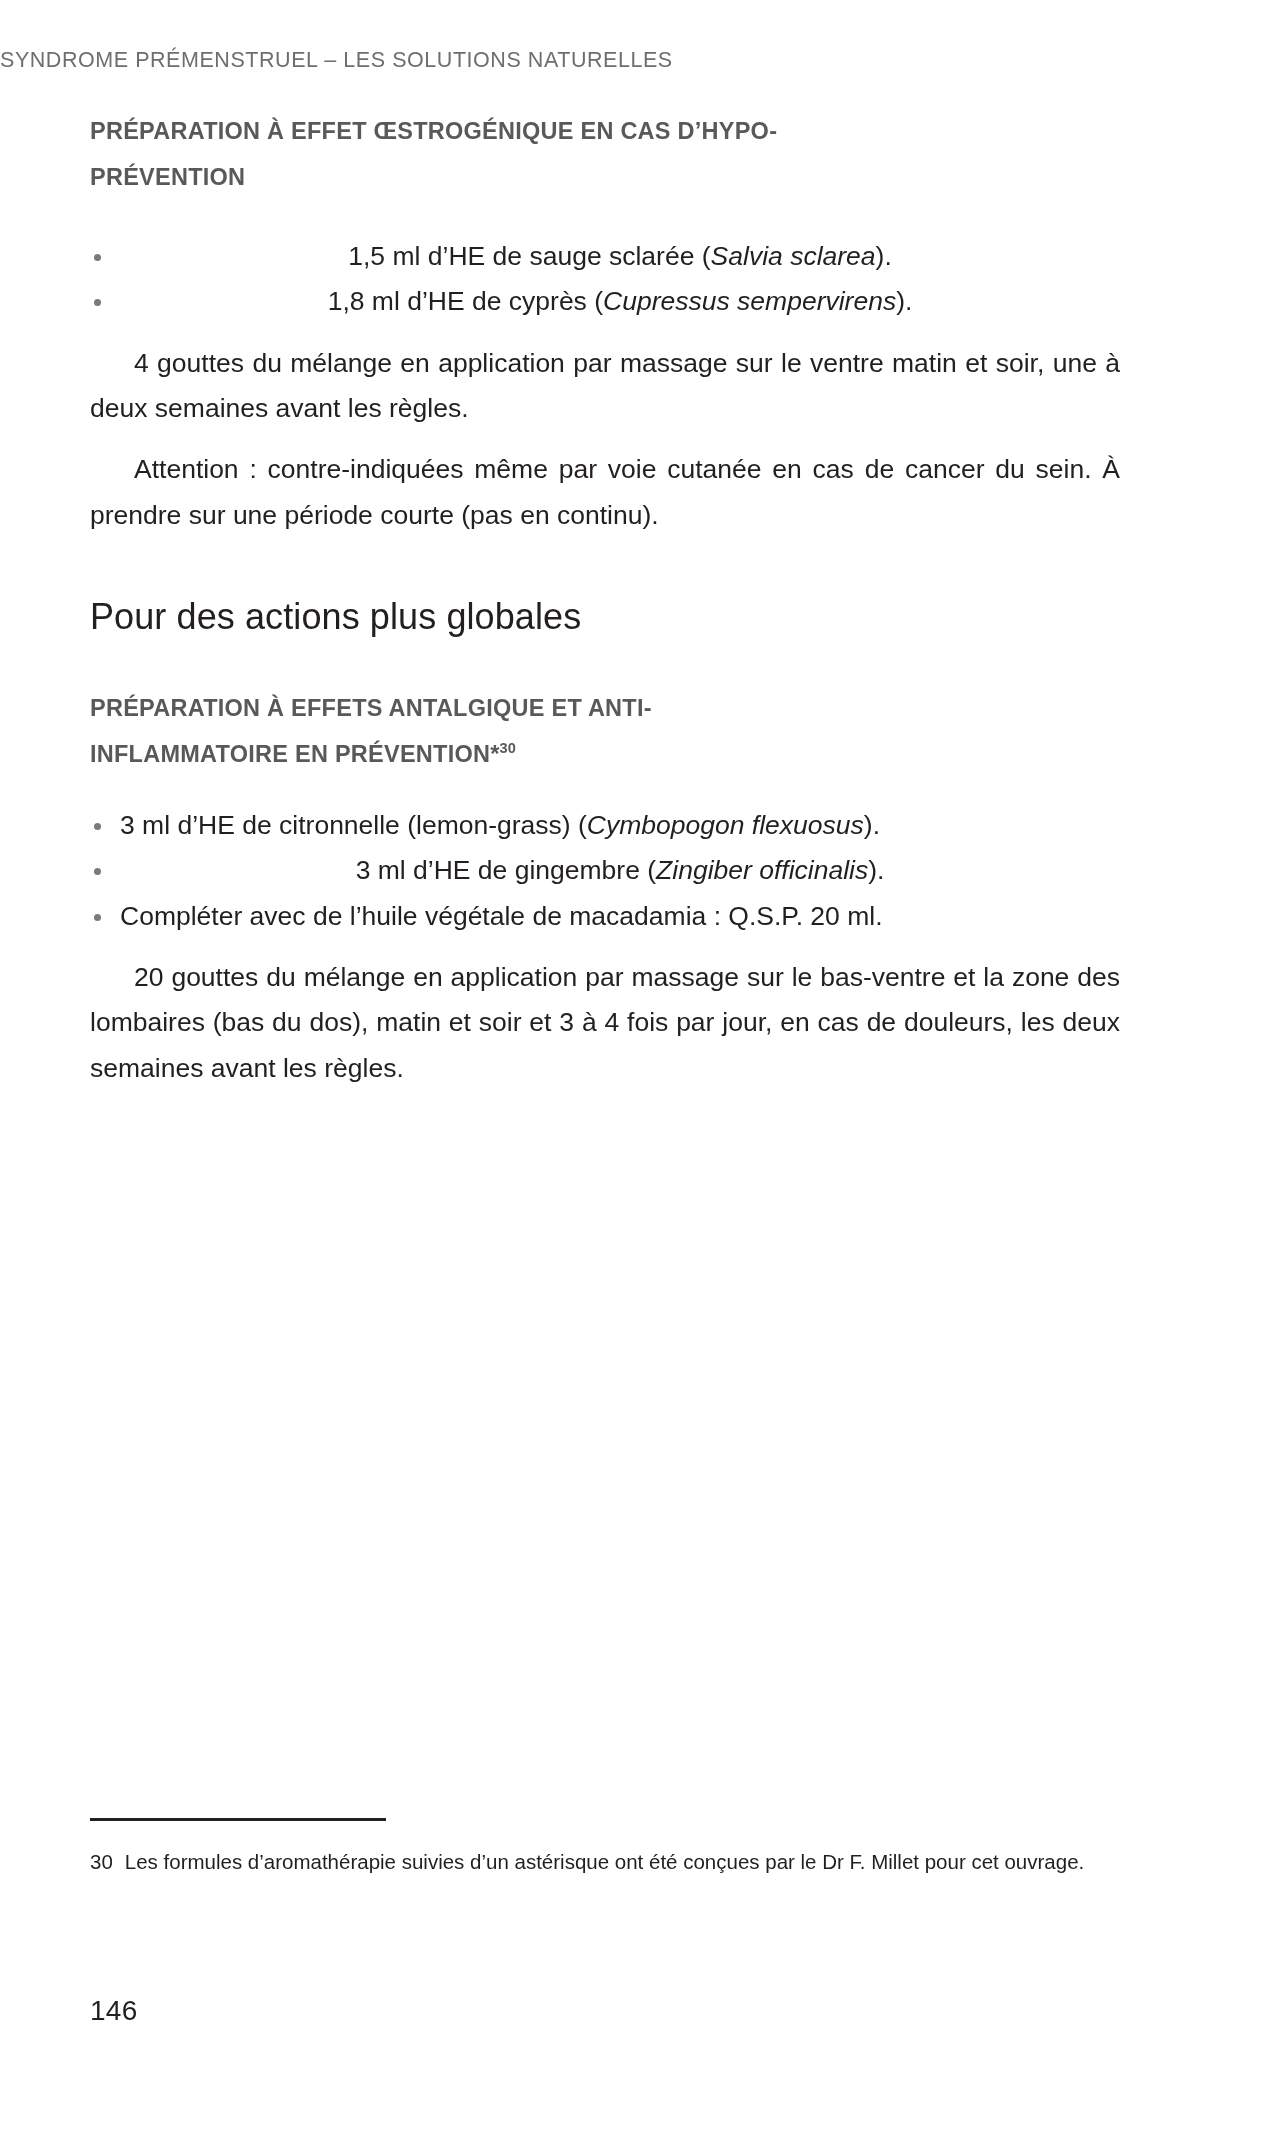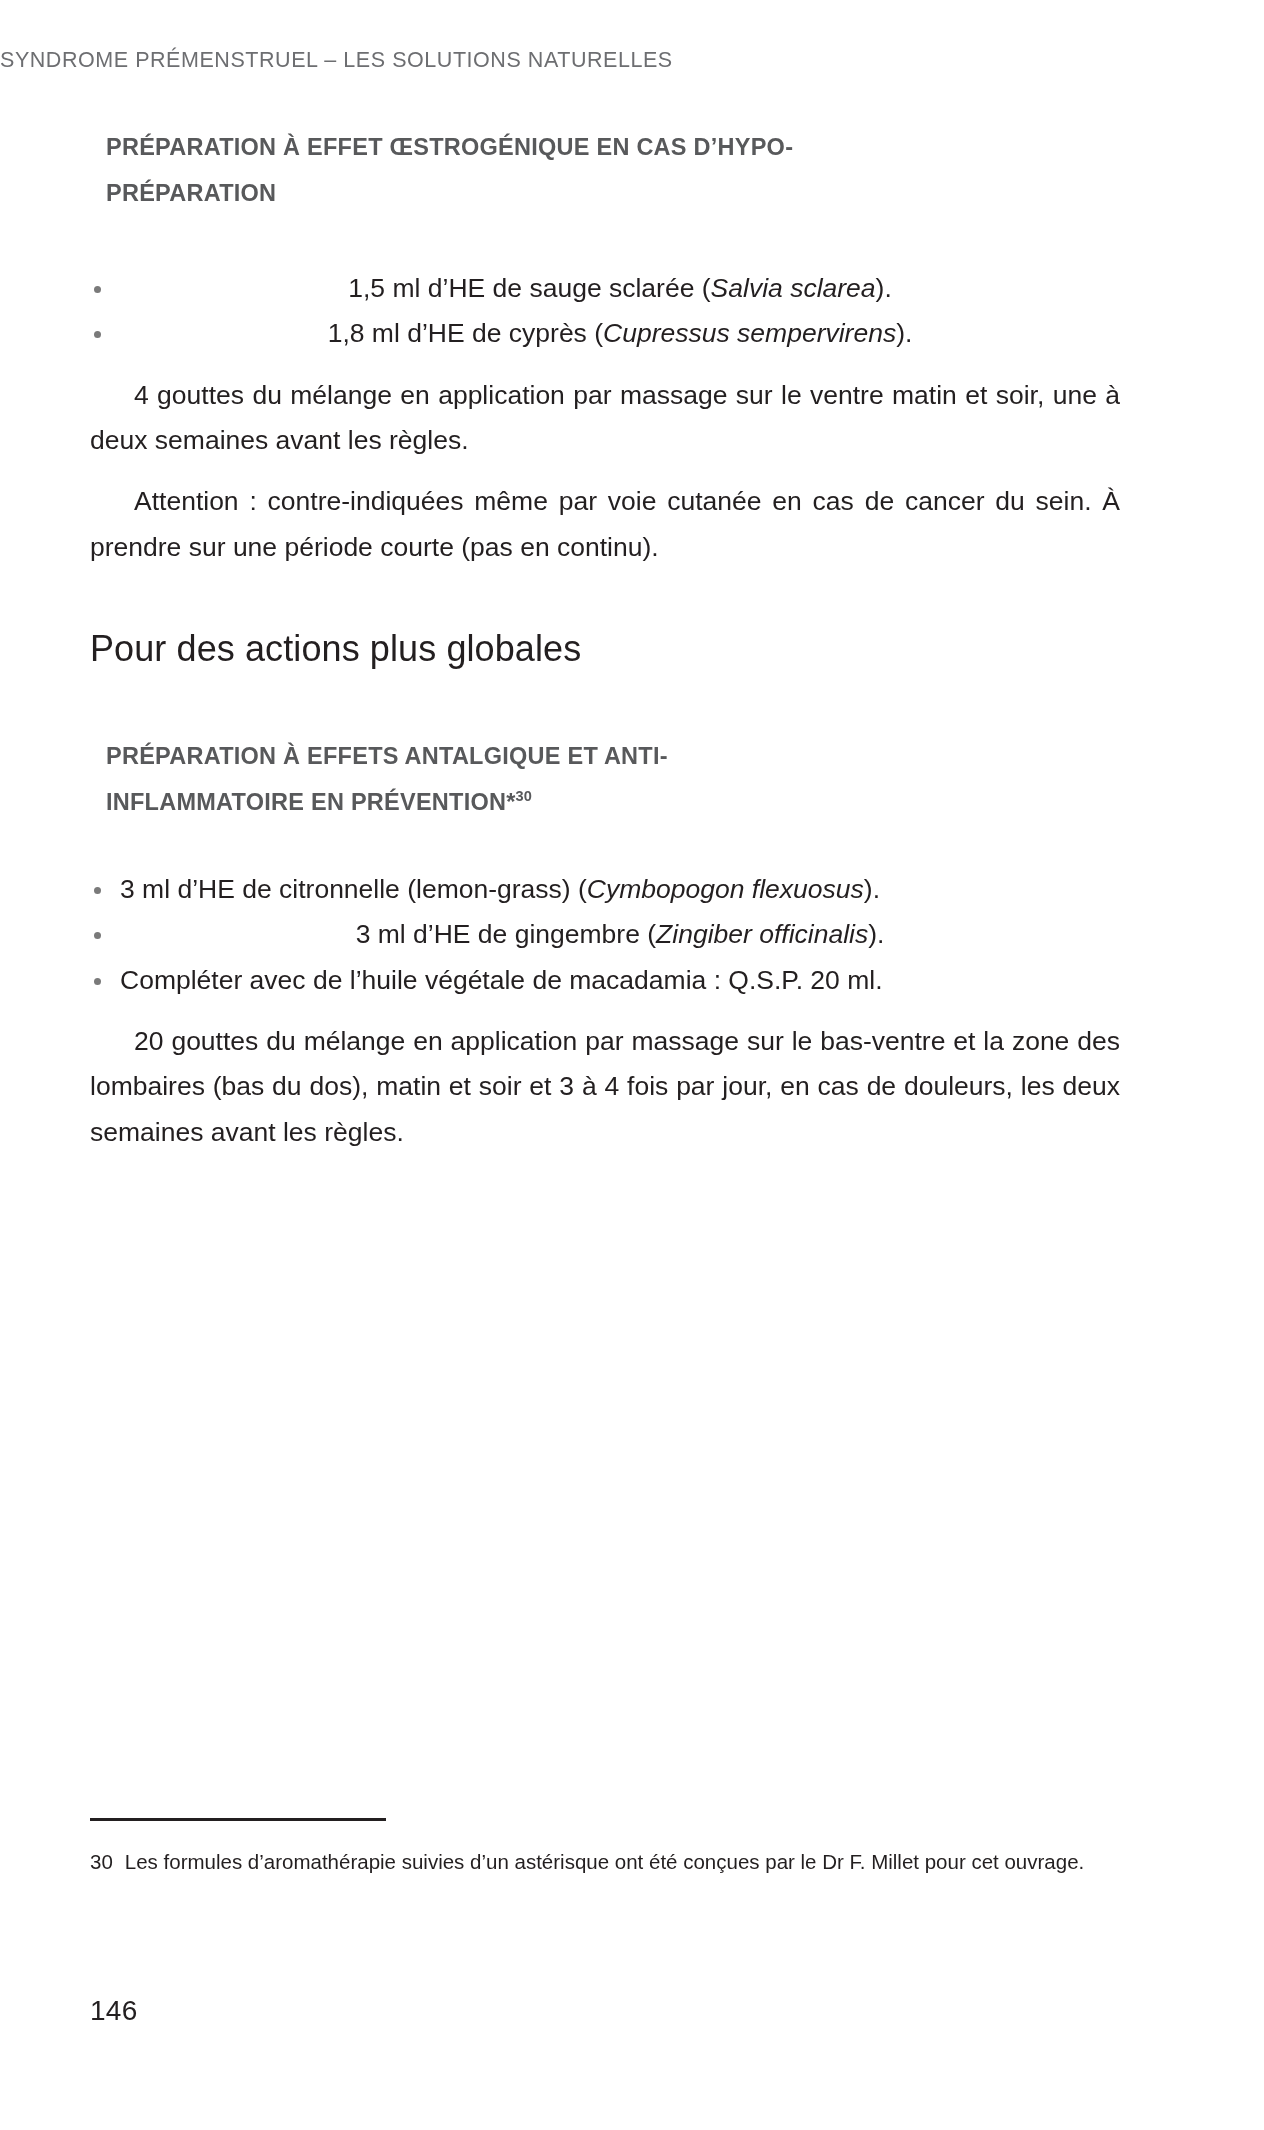--- a/index.html
+++ b/index.html
@@ -43,21 +43,21 @@
     width: 1030px;
   }
 
   
   .heading-kicker {
     color: #58595b;
     font-size: 23.5px;
     font-weight: 700;
     letter-spacing: 0.25px;
     line-height: 1.96;
-    margin: 16px;
+    margin: 0;
     text-transform: none;
   }
   .heading-kicker .sup {
     font-size: 0.62em;
     vertical-align: super;
     line-height: 0;
     letter-spacing: 0;
   }
 
   .section-title {
@@ -152,21 +152,21 @@
 <body>
 
 <div class="page">
 
   <div class="running-header">SYNDROME PRÉMENSTRUEL – LES SOLUTIONS NATURELLES</div>
 
   <div class="content">
 
     <h2 class="heading-kicker">
       <span>PRÉPARATION À EFFET ŒSTROGÉNIQUE EN CAS D’HYPO-</span><br>
-      <span>PRÉPARATION</span>
+      <span>PRÉVENTION</span>
     </h2>
 
     <div class="sp-34"></div>
 
     <ul class="body-list">
       <li>
         <span>1,5 ml d’HE de sauge sclarée (</span><i class="sci">Salvia sclarea</i><span>).</span>
       </li>
       <li>
         <span>1,8 ml d’HE de cyprès (</span><i class="sci">Cupressus sempervirens</i><span>).</span>

